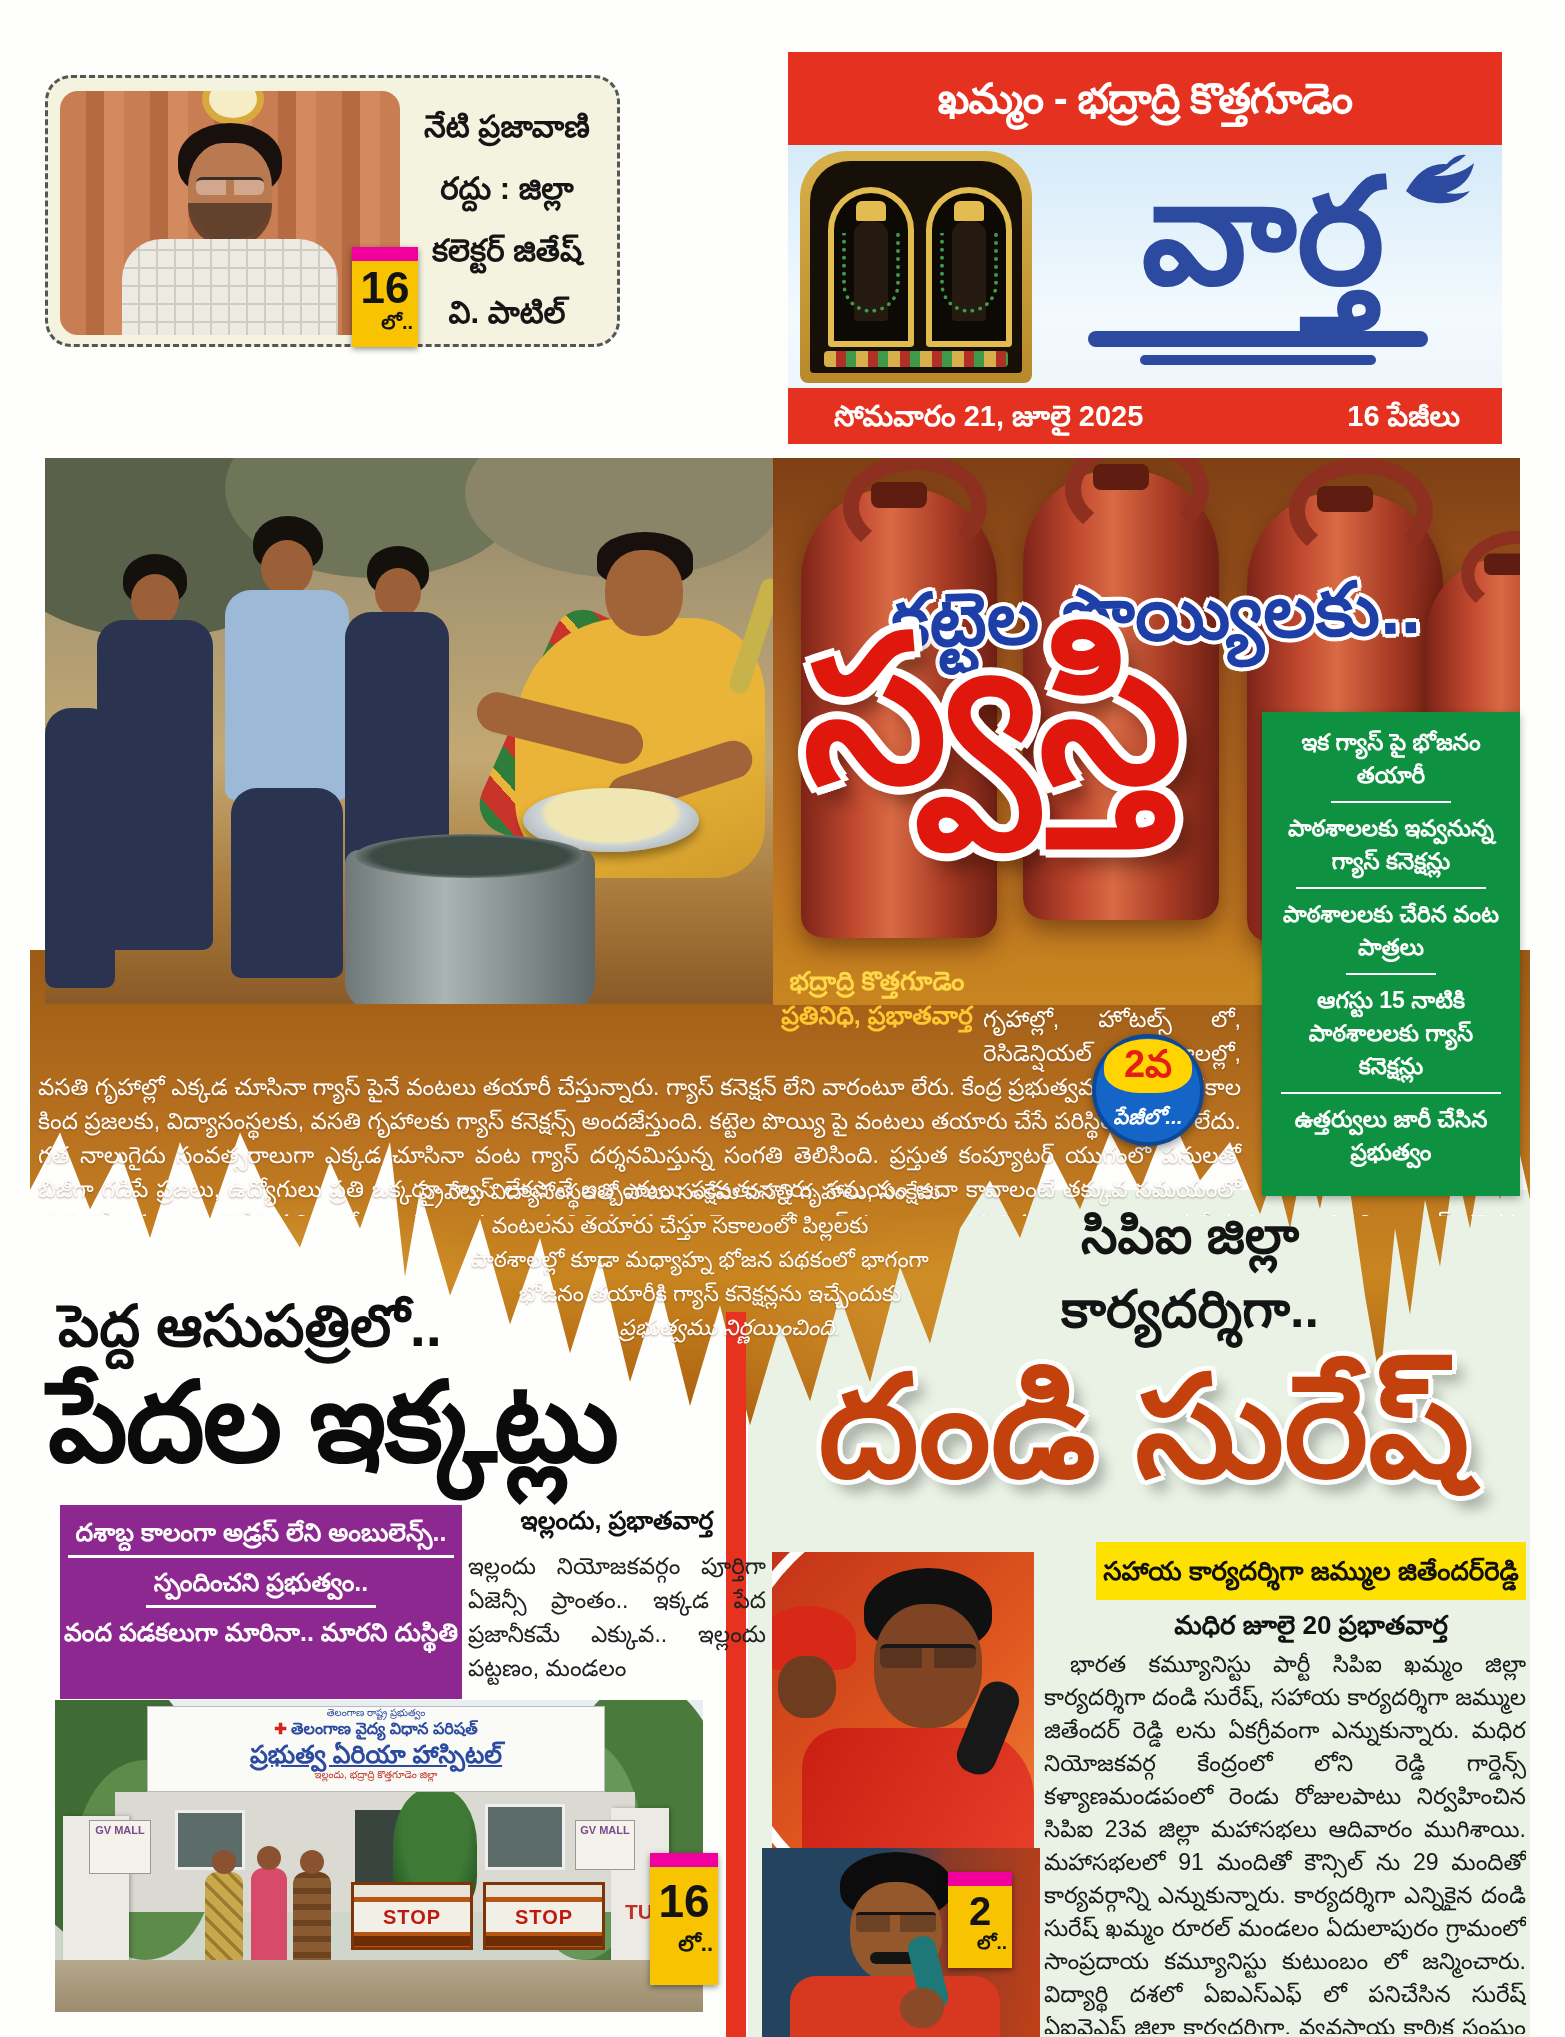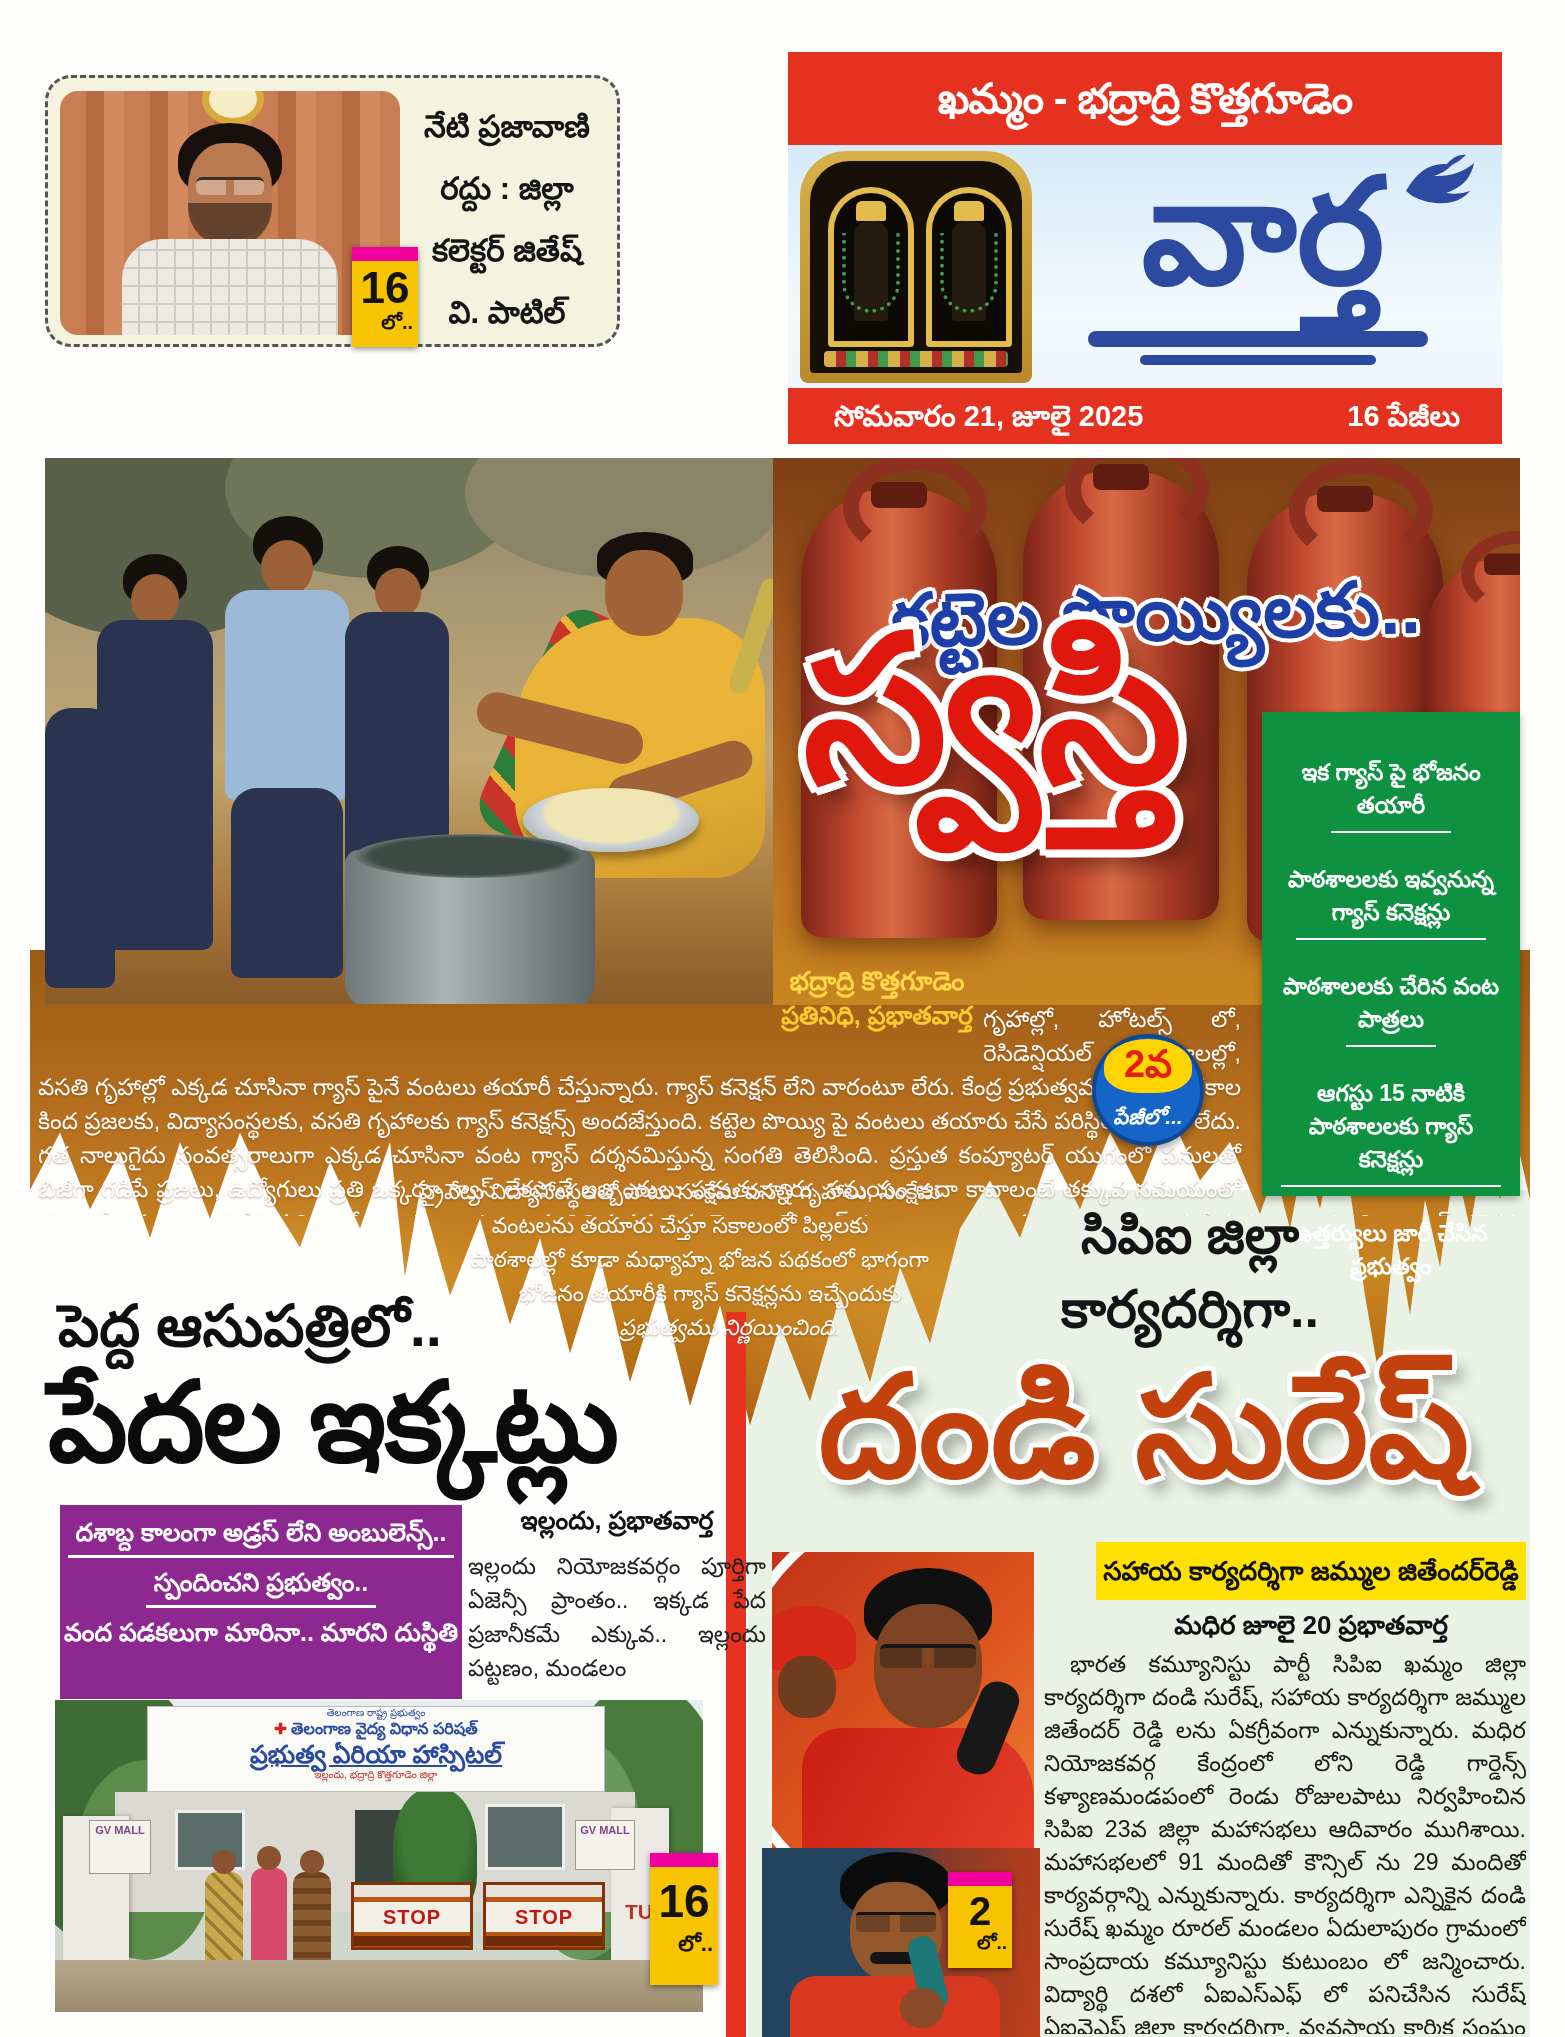--- a/index.html
+++ b/index.html
@@ -91,21 +91,21 @@
       46% 74%,44% 95%,42% 70%,40% 90%,38% 64%,36% 84%,34% 60%,32% 78%,30% 56%,28% 72%,26% 50%,25% 68%,
       24% 40%,22% 58%,20% 44%,18% 62%,16% 52%,14% 38%,12% 56%,10% 40%,8% 60%,6% 42%,4% 54%,2% 38%,0% 50%);}
 
   
   #lead-kicker{left:795px;top:572px;width:722px;text-align:center;font-size:74px;font-weight:900;color:#1e3ea8;
     transform:rotate(-1.5deg);white-space:nowrap;z-index:5;
     text-shadow:-4px 0 0 #fff,4px 0 0 #fff,0 -4px 0 #fff,0 4px 0 #fff,-3px -3px 0 #fff,3px 3px 0 #fff,-3px 3px 0 #fff,3px -3px 0 #fff;}
   #lead-head{left:788px;top:612px;width:410px;text-align:center;font-size:205px;line-height:.96;font-weight:900;color:#e0170c;z-index:5;
     text-shadow:-8px 0 0 #fff,8px 0 0 #fff,0 -8px 0 #fff,0 8px 0 #fff,-6px -6px 0 #fff,6px 6px 0 #fff,-6px 6px 0 #fff,6px -6px 0 #fff,14px 16px 18px rgba(40,10,0,.45);}
   #greenbox{left:1262px;top:712px;width:258px;height:484px;background:#0e9140;z-index:4;padding:14px 14px 8px;box-shadow:0 3px 8px rgba(0,0,0,.3);}
-  #greenbox .hl{color:#fff;font-size:23px;line-height:33px;font-weight:700;text-align:center;margin-top:30px;}
+  #greenbox .hl{color:#fff;font-size:23px;line-height:33px;font-weight:700;text-align:center;}
   #greenbox .sep{border-top:2px solid #fff;margin:9px auto;}
   #lead-dateline{left:760px;top:964px;width:234px;text-align:center;z-index:6;}
   #lead-dateline .d1{font-size:26px;font-weight:800;color:#ffd84a;line-height:34px;}
   #lead-dateline .d2{font-size:25px;font-weight:800;color:#ffc82e;line-height:34px;}
   #blockA{left:38px;top:1002px;width:1488px;max-height:214px;overflow:hidden;z-index:5;}
   #blockA p{margin:0;color:#fff;font-size:23px;line-height:34px;text-align:justify;text-shadow:0 1px 2px rgba(90,40,0,.4);}
   .spL{float:left;width:945px;height:40px;}
   .spR{float:right;width:285px;height:200px;}
   .tail{position:absolute;color:#fff;font-size:22px;line-height:32px;max-height:34px;overflow:hidden;text-align:center;z-index:5;
     text-shadow:0 1px 2px rgba(90,40,0,.4);}

